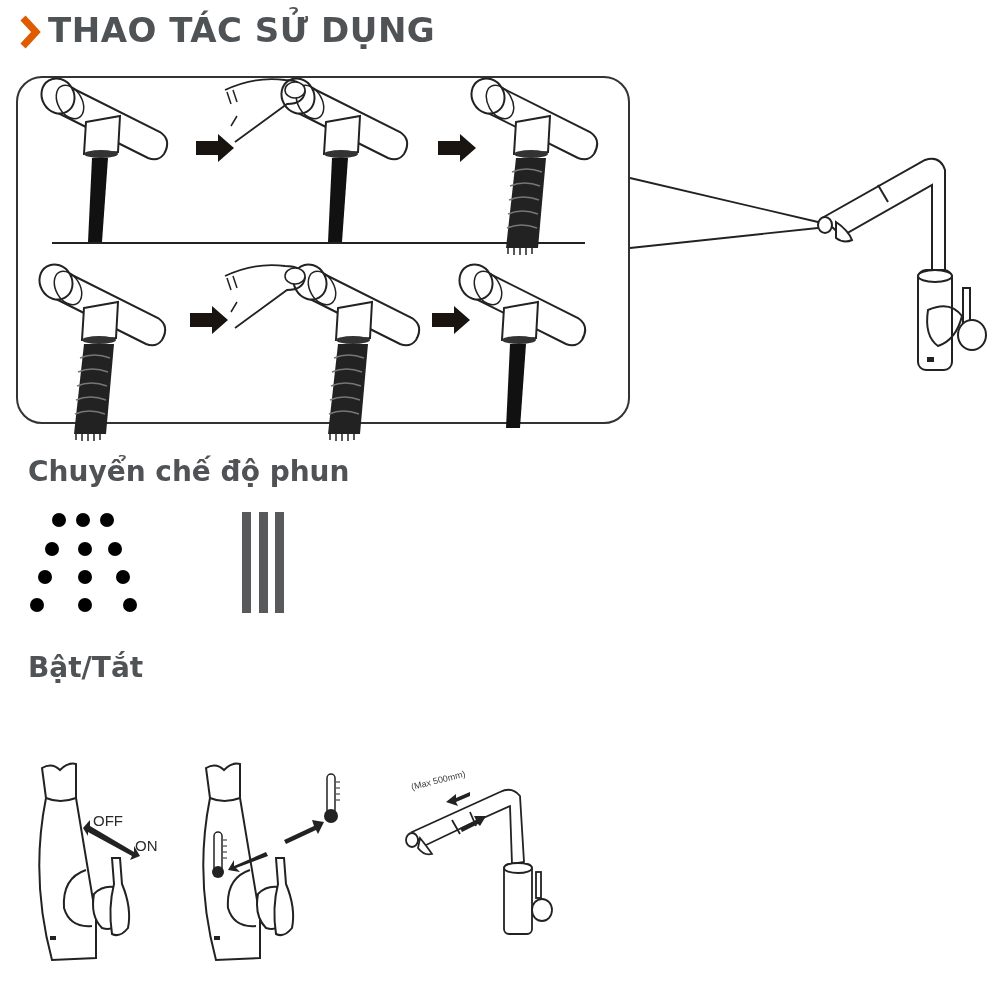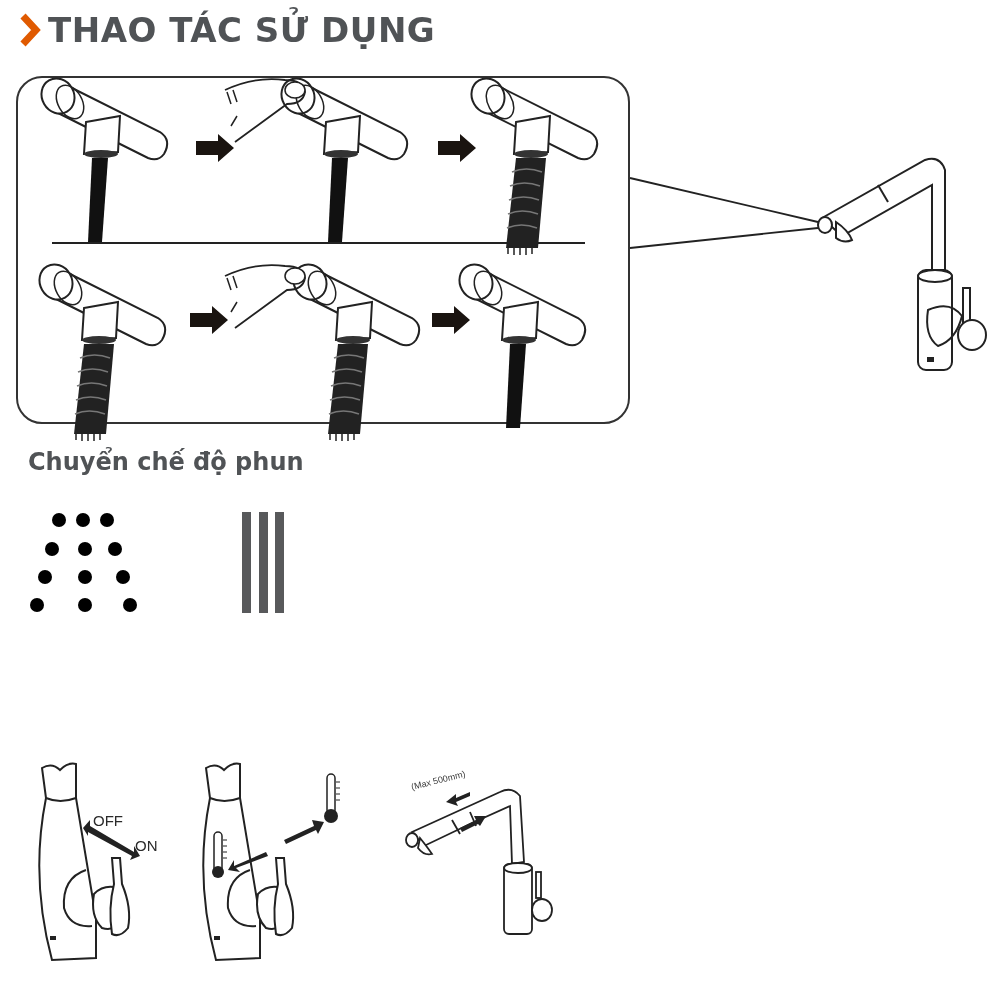--- a/index.html
+++ b/index.html
@@ -1,20 +1,20 @@
 <!DOCTYPE html>
 <html><head>
   <meta charset="utf-8">
   <style>
     html, body { margin:0; padding:0; background:#ffffff; }
     body { width:1000px; height:1000px; position:relative; overflow:hidden; font-family:"DejaVu Sans", sans-serif; }
     .abs { position:absolute; }
-    .title { left:18px; top:10px; display:flex; align-items:center; }
+    .title { left:18px; top:10px; display:flex; align-items:flex-end; }
     .title-text { font-weight:bold; font-size:34px; color:#505356; letter-spacing:0.5px; }
-    .heading { font-weight:bold; font-size:24px; color:#505356; }
+    .heading { font-weight:bold; font-size:28px; color:#505356;margin-top:7px; }
     .label-small { font-family:"Liberation Sans", sans-serif; font-size:15px; color:#333; }
     svg { position:absolute; overflow:visible; }
     .callout { left:16px; top:76px; width:614px; height:348px; border:2.5px solid #333; border-radius:26px; box-sizing:border-box; }
   </style>
 </head>
 <body>
 
 <div class="abs title">
   <svg style="position:relative;width:24px;height:36px;margin-right:6px;" viewBox="0 0 24 36">
     <polyline points="5,4 18,18 5,32" fill="none" stroke="#e05a00" stroke-width="7" stroke-linejoin="miter"></polyline>
@@ -135,20 +135,21 @@
   </g>
 </svg>
 
 <svg style="left:242px;top:512px;width:50px;height:102px;" viewBox="0 0 50 102">
   <rect x="0" y="0" width="9" height="101" fill="#58595b"></rect>
   <rect x="17" y="0" width="9" height="101" fill="#58595b"></rect>
   <rect x="33" y="0" width="9" height="101" fill="#58595b"></rect>
 </svg>
 
 <div class="abs heading" style="left:28px;top:644px;line-height:34px;">
+  <div>Bật/Tắt</div>
 </div>
 
 <svg style="left:0;top:0;width:1000px;height:1000px;pointer-events:none;" viewBox="0 0 1000 1000">
   <defs>
     <g id="body">
       <path d="M0,0 Q10,-6 18,2 Q26,-6 34,-4 L34,30 Q44,90 54,150 L54,190 L10,192 Q-12,110 4,30 Z" fill="#fff" stroke="#222" stroke-width="2"></path>
       <path d="M4,30 Q18,36 34,30" fill="none" stroke="#222" stroke-width="2"></path>
       <path d="M44,102 Q20,110 22,140 Q28,160 50,158" fill="none" stroke="#222" stroke-width="2"></path>
       <path d="M52,126 Q62,116 76,120 L82,150 Q74,164 60,160 Q48,148 52,126 Z" fill="#fff" stroke="#222" stroke-width="2"></path>
       <path d="M70,90 L78,90 L80,116 Q90,140 86,160 Q78,170 70,166 Q66,140 72,116 Z" fill="#fff" stroke="#222" stroke-width="2"></path>

